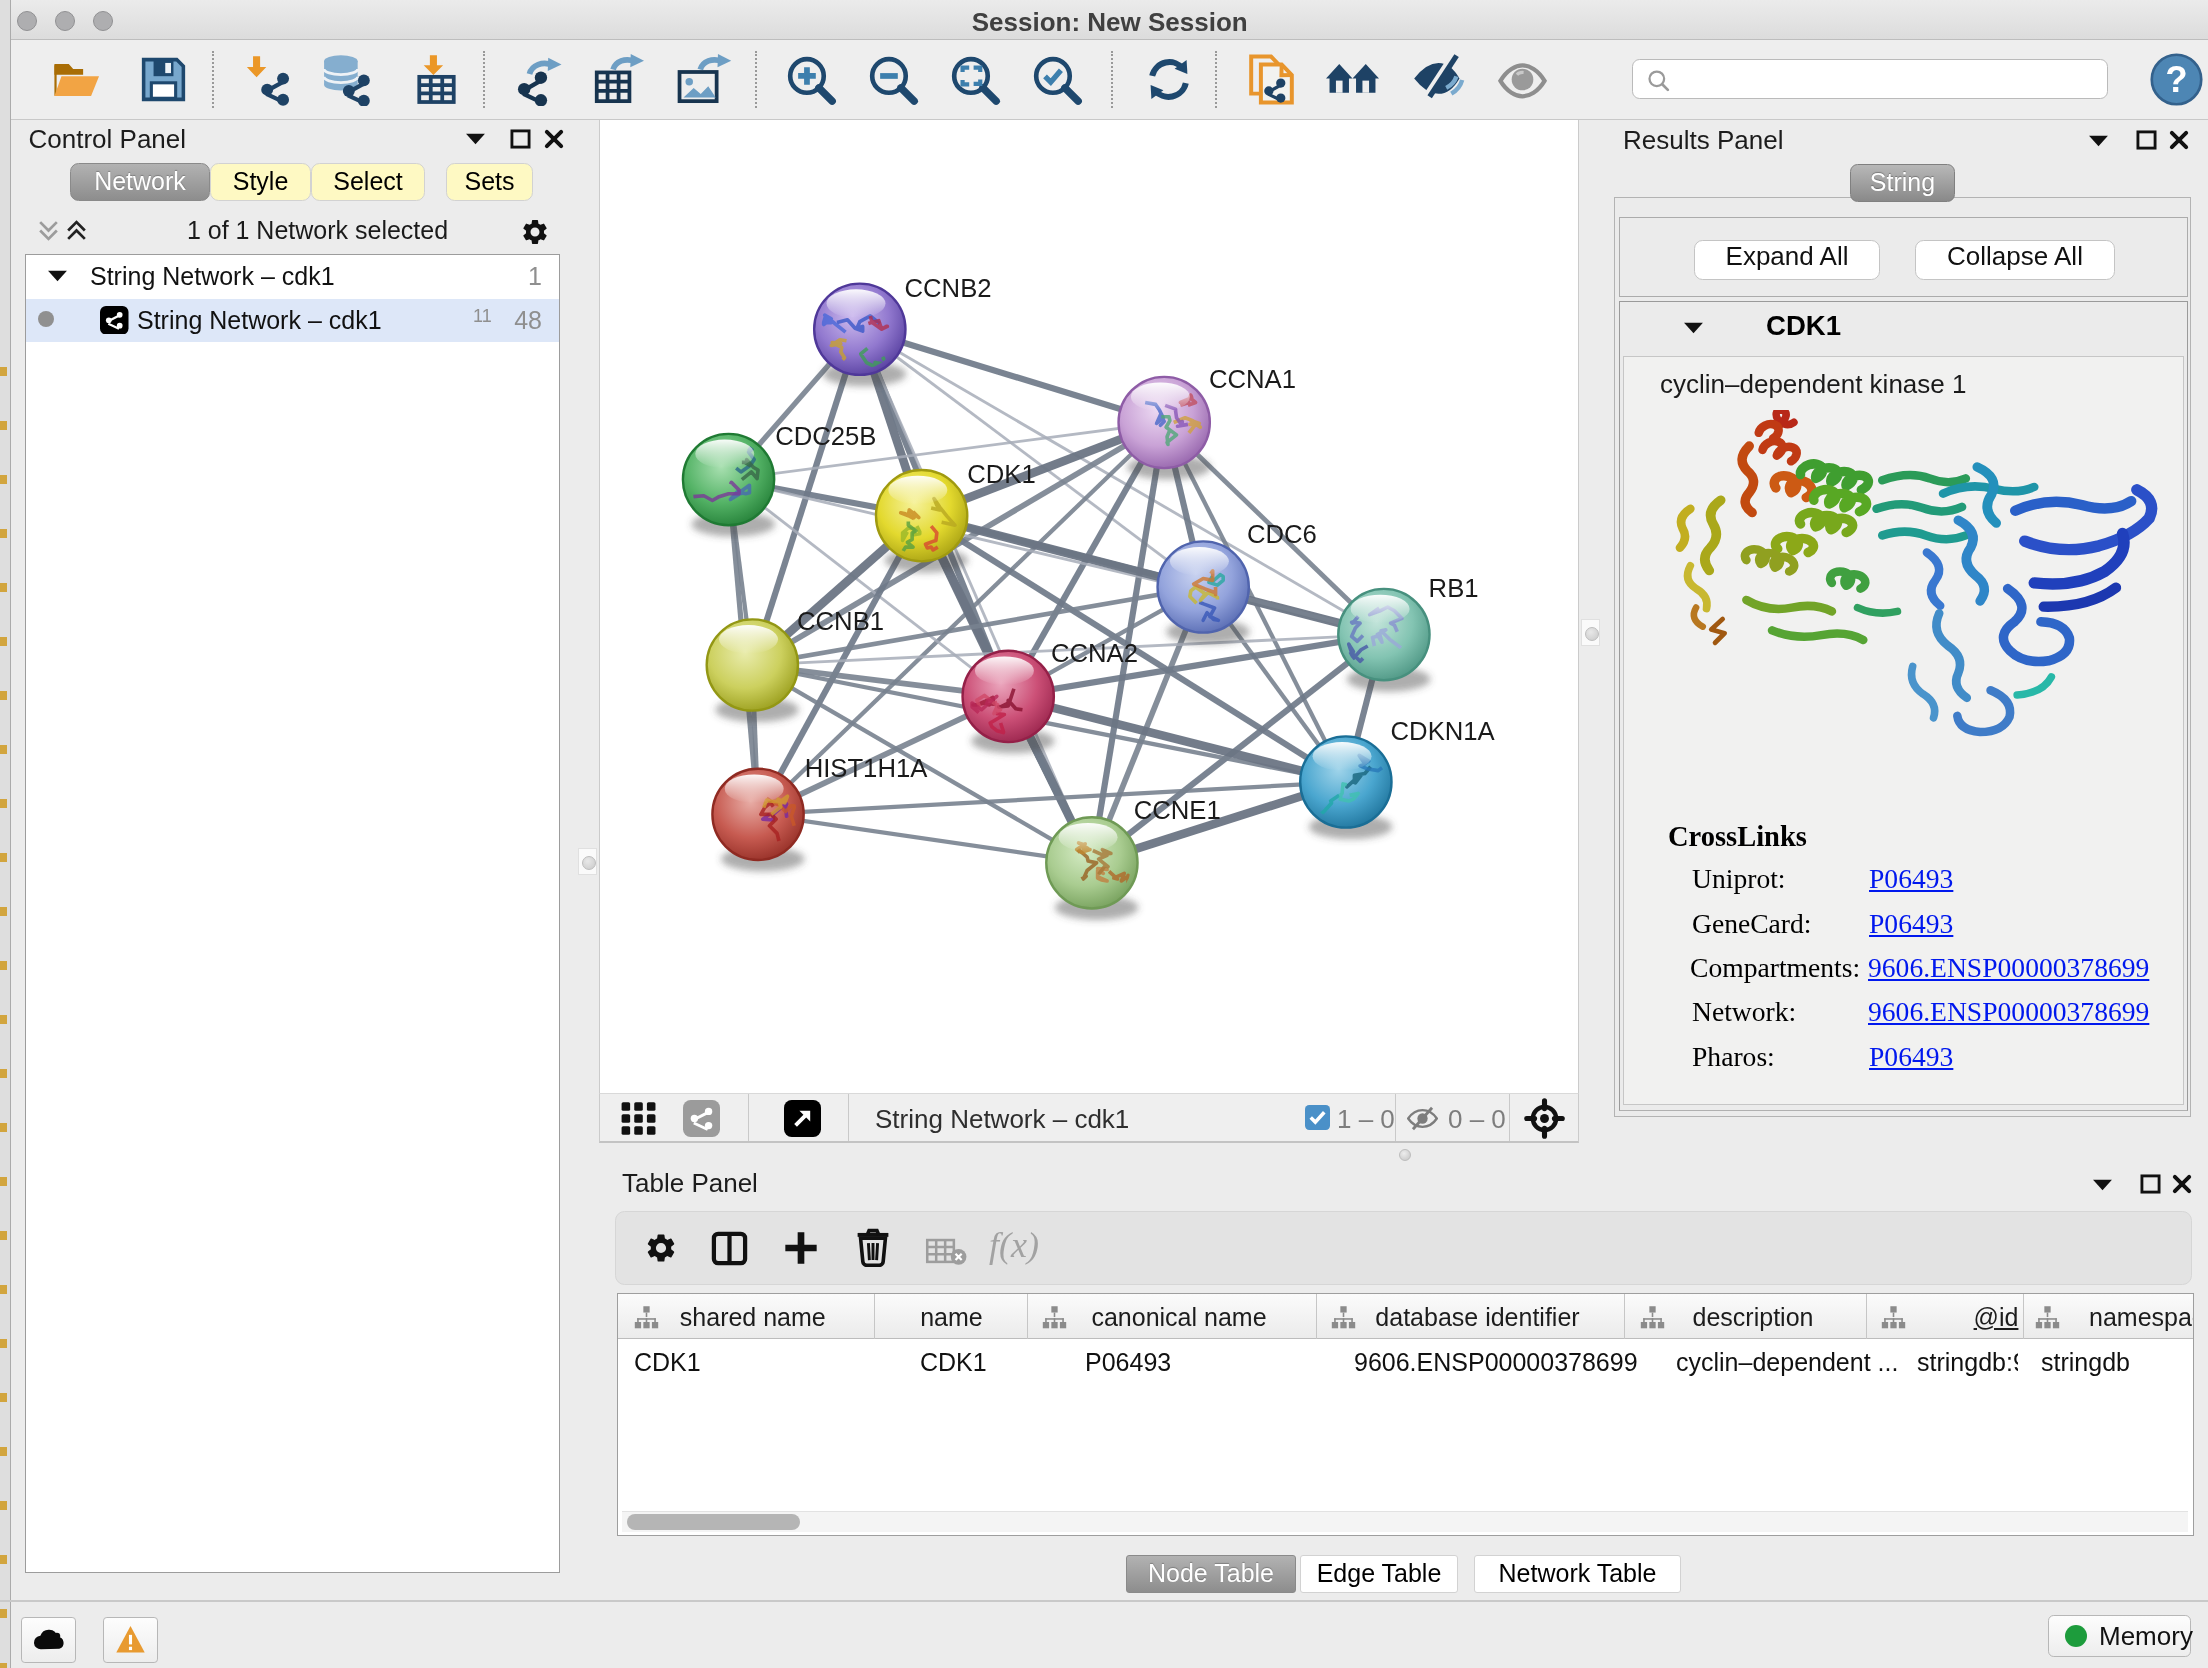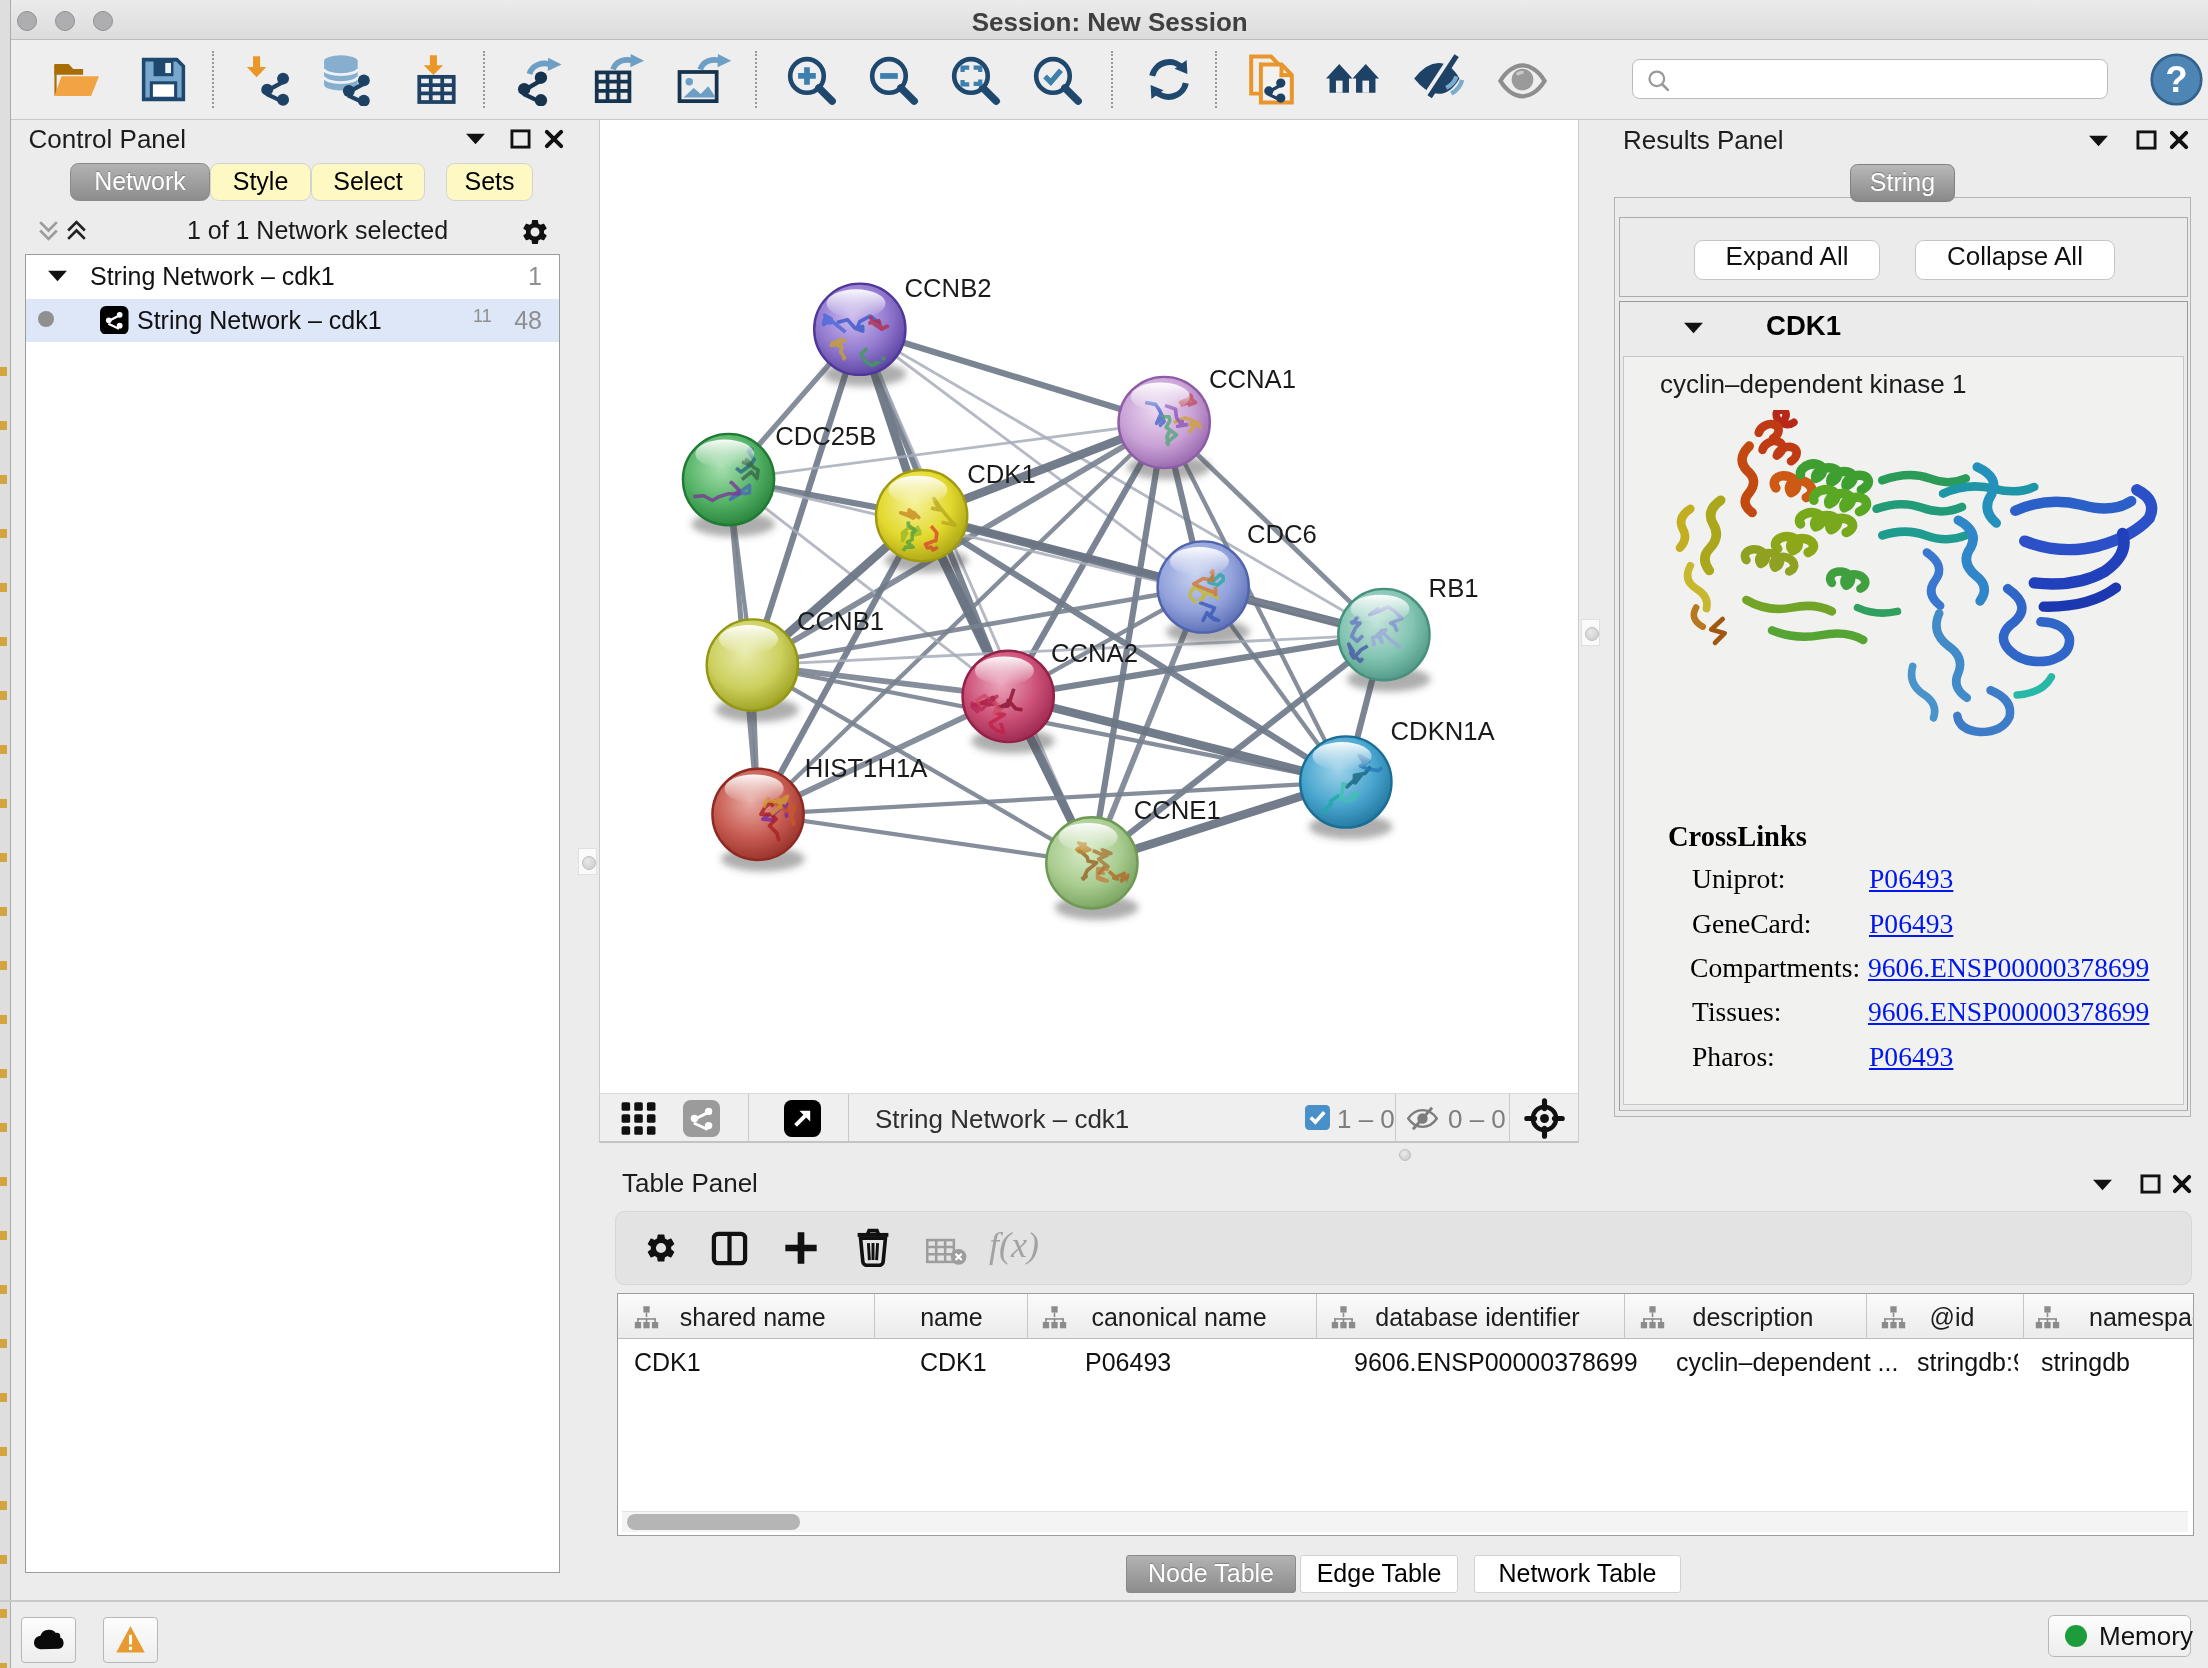--- a/index.html
+++ b/index.html
@@ -664,21 +664,21 @@
     </g>
   </svg>
   <div id="crosslinks">
     <div class="abs" style="left:44px;top:464px;font-family:'Liberation Serif',serif;font-weight:bold;font-size:28.5px;">CrossLinks</div>
     <div class="abs" style="left:68px;top:506px;font-family:'Liberation Serif',serif;font-size:27.6px;">Uniprot:</div>
     <div class="abs" style="left:245px;top:506px;font-family:'Liberation Serif',serif;font-size:27.6px;"><a href="#" style="text-decoration:underline;">P06493</a></div>
     <div class="abs" style="left:68px;top:551px;font-family:'Liberation Serif',serif;font-size:27.6px;">GeneCard:</div>
     <div class="abs" style="left:245px;top:551px;font-family:'Liberation Serif',serif;font-size:27.6px;"><a href="#" style="text-decoration:underline;">P06493</a></div>
     <div class="abs" style="left:66px;top:595px;font-family:'Liberation Serif',serif;font-size:27.6px;">Compartments:</div>
     <div class="abs" style="left:244px;top:595px;font-family:'Liberation Serif',serif;font-size:27.6px;"><a href="#" style="text-decoration:underline;">9606.ENSP00000378699</a></div>
-    <div class="abs" style="left:68px;top:639px;font-family:'Liberation Serif',serif;font-size:27.6px;">Tissues:</div>
+    <div class="abs" style="left:68px;top:639px;font-family:'Liberation Serif',serif;font-size:27.6px;">Network:</div>
     <div class="abs" style="left:244px;top:639px;font-family:'Liberation Serif',serif;font-size:27.6px;"><a href="#" style="text-decoration:underline;">9606.ENSP00000378699</a></div>
     <div class="abs" style="left:68px;top:684px;font-family:Liberation Serif, serif;font-size:27.6px;">Pharos:</div>
     <div class="abs" style="left:245px;top:684px;font-family:'Liberation Serif',serif;font-size:27.6px;"><a href="#" style="text-decoration:underline;">P06493</a></div>
   </div>
 </div>
 
 <div id="tp-title" class="abs">Table Panel</div>
 <svg class="abs" style="left:2091px;top:1176px;width:23px;height:17px" viewBox="0 0 24 18">
     <path d="M2 4l10 11L22 4z" fill="#111"></path>
   </svg>
@@ -787,21 +787,21 @@
     <div class="col" style="left:257px;width:153px;"></div>
     <div class="col" style="left:410px;width:289px;"></div>
     <div class="col" style="left:699px;width:308px;"></div>
     <div class="col" style="left:1007px;width:242px;"></div>
     <div class="col" style="left:1249px;width:157px;"></div>
     <div class="colh" style="left:13.3px;width:243px;">shared name</div>
     <div class="colh" style="left:257px;width:153px;">name</div>
     <div class="colh" style="left:423px;width:276px;">canonical name</div>
     <div class="colh" style="left:712px;width:295px;">database identifier</div>
     <div class="colh" style="left:1021px;width:228px;">description</div>
-    <div class="colh" style="left:1262px;width:144px;">@id</div>
+    <div class="colh" style="left:1306px;width:144px;text-decoration:underline;">@id</div>
     <div class="colh" style="left:1471px;width:162px;text-align:left;">namespace</div>
   </div>
   <div class="cell" style="left:16px;">CDK1</div>
   <div class="cell" style="left:302px;">CDK1</div>
   <div class="cell" style="left:467px;">P06493</div>
   <div class="cell" style="left:736px;">9606.ENSP00000378699</div>
   <div class="cell" style="left:1058px;">cyclin–dependent ...</div>
   <div class="cell" style="left:1299px;width:101px;overflow:hidden;white-space:nowrap;">stringdb:9...</div>
   <div class="cell" style="left:1423px;">stringdb</div>
   <div class="abs" style="left:3.8px;top:217px;width:1566px;height:21px;background:#f4f4f4;border-top:1px solid #e2e2e2;">

